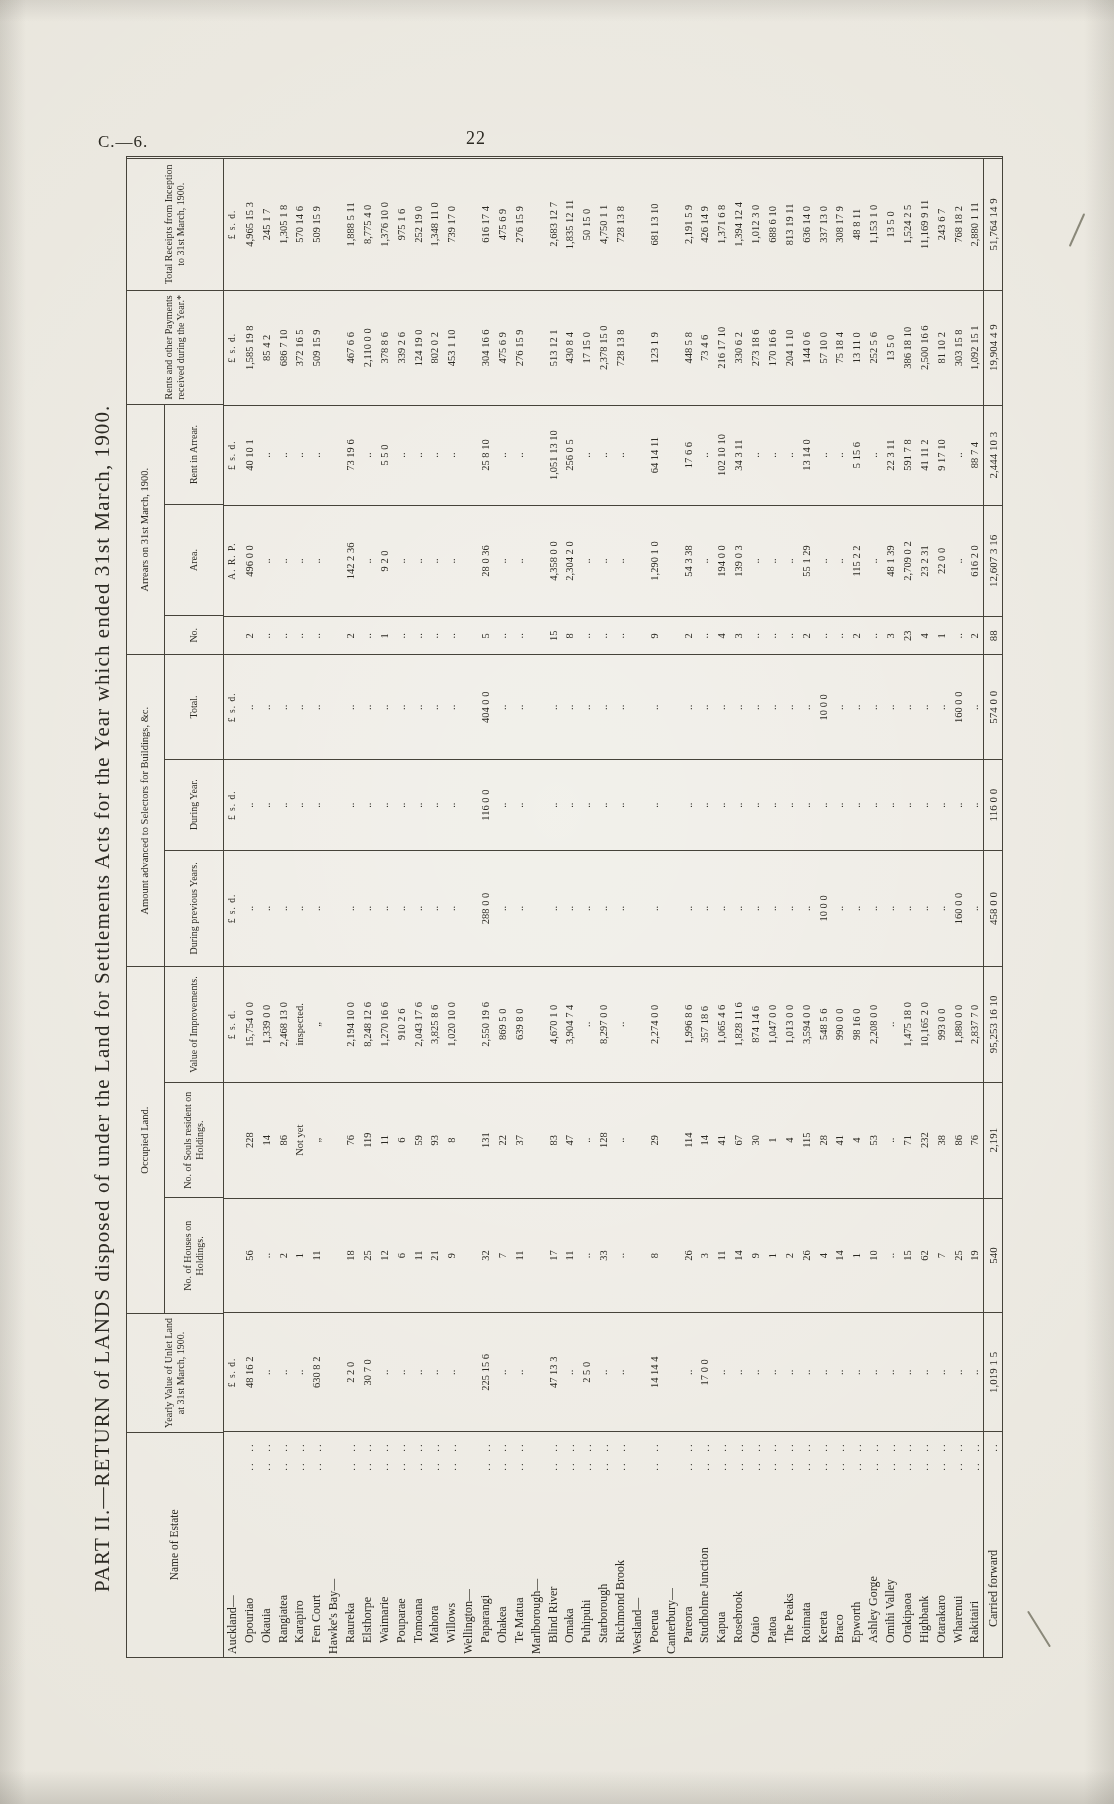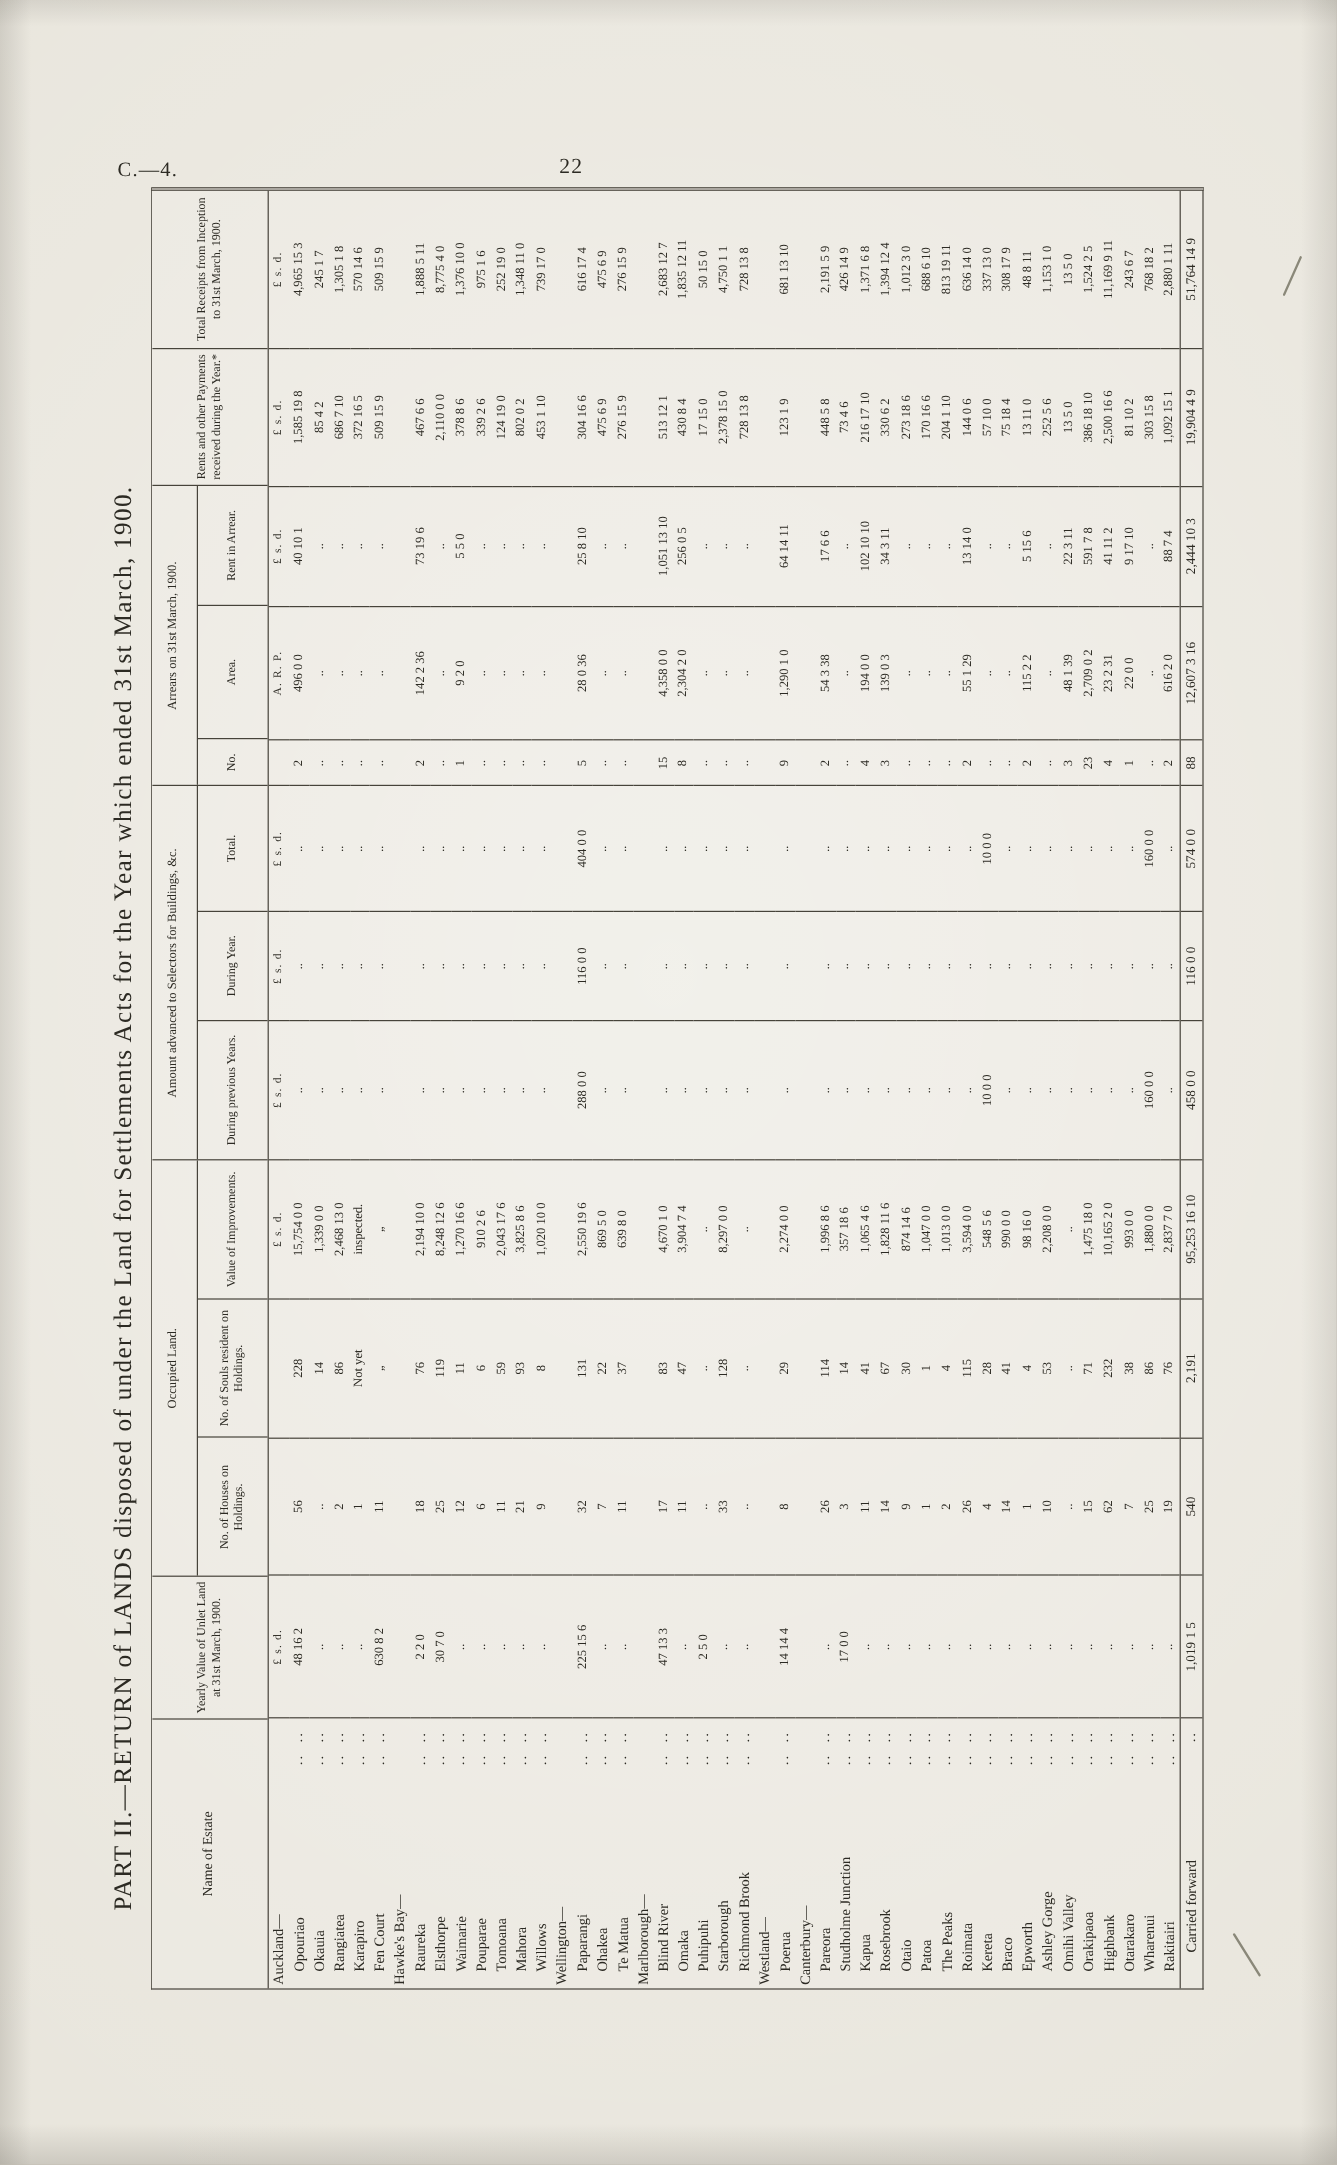--- a/index.html
+++ b/index.html
@@ -45,21 +45,21 @@
   .trow.totals .cell{font-size:11px;}
   .trow.totals .cell.name{padding-left:30px;font-size:12px;}
   .mark{position:absolute;background:#8a8879;border-radius:2px;}
   .mark.slash{left:1076px;top:212px;width:2px;height:36px;transform:rotate(24deg);}
   .mark.backslash{left:1038px;top:1608px;width:2px;height:42px;transform:rotate(-32deg);}
 </style>
 </head>
 <body>
 
 <div class="page">
-  <div class="corner-ref">C.—4.</div>
+  <div class="corner-ref">C.—6.</div>
   <div class="page-number">22</div>
 
   <div class="rot">
     <div class="doc-title">PART II.—RETURN of LANDS disposed of under the Land for Settlements Acts for the Year which ended 31st March, 1900.</div>
     <div class="grid" id="grid">
         <div class="hdr">
           <div class="hcell" style="width: 225px;">Name of Estate</div>
           <div class="hcell" style="width: 119px;">Yearly Value of Unlet Land at 31st March, 1900.</div>
           <div class="hgroup" style="width: 347px;">
             <div class="glabel">Occupied Land.</div>

